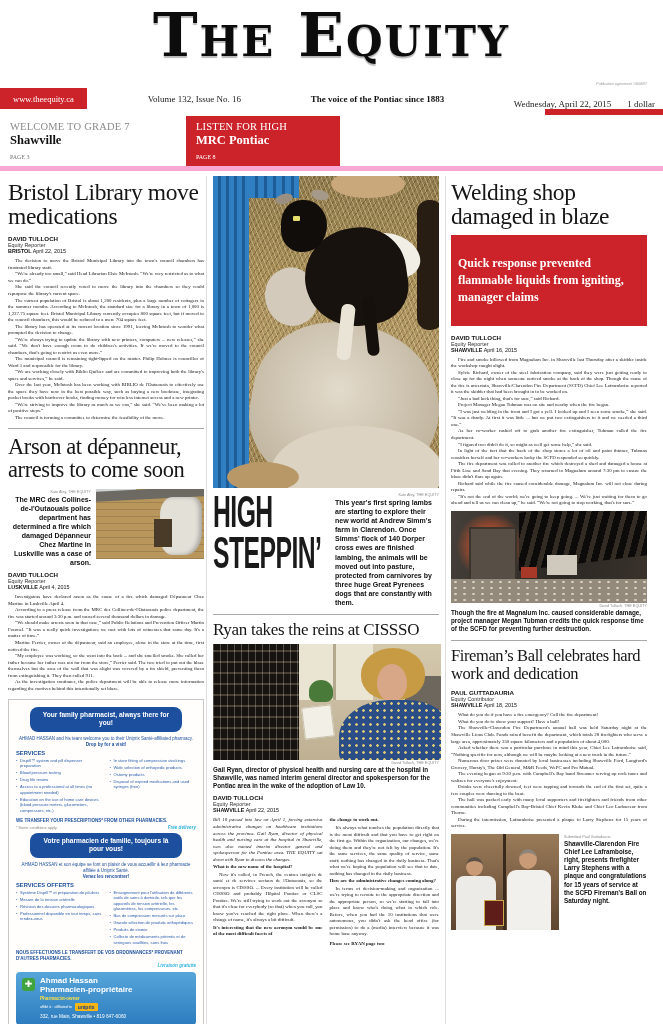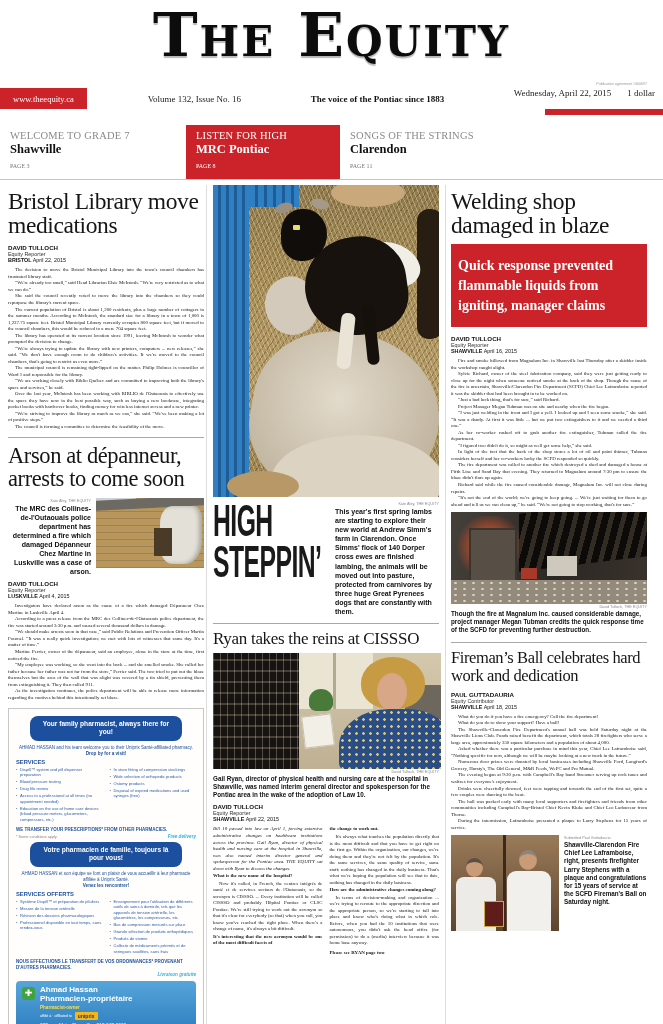--- a/index.html
+++ b/index.html
@@ -12,26 +12,26 @@
   .masthead-title { font-family:"DejaVu Serif",serif; font-variant:small-caps; font-weight:700;
                     font-size:60px; line-height:1.05; letter-spacing:2px; color:#0c0c0c;
                     text-shadow:0 2px 1px rgba(0,0,0,.28); }
   .pub-agreement { position:absolute; right:16px; bottom:1px; font:400 3.6px/1 "Liberation Sans",sans-serif; color:#999; }
 
   
   .infobar { display:flex; align-items:stretch; height:21px; position:relative; font-size:9px; }
   .infobar-site { background:#cc2229; color:#fff; display:flex; align-items:center; padding:0 13px; font-size:8.5px; }
   .infobar-vol { display:flex; align-items:center; padding-left:25px; color:#222;margin-left:36px; }
   .infobar-tagline { display:flex; align-items:center; font-weight:700; margin:0 auto; color:#111; }
-  .infobar-right { display:flex; align-items:flex-start; gap:16px; padding-right:8px; color:#222; }
+  .infobar-right { display:flex; align-items:flex-end; gap:16px; padding-right:8px; color:#222; }
   .red-strip-right { position:absolute; right:0; top:21px; width:118px; height:6px; background:#cc2229; }
 
   
   .teasers { display:grid; grid-template-columns:186px 154px 166px 157px; height:55px;
-             border-bottom:1px solid #f9a8d4; margin-top:16px; }
+             border-bottom:5px solid #f9a8d4; margin-top:7px; }
   .teaser { padding:5px 10px 4px; }
   .teaser.red { background:#cc2229; }
   .kicker { font-size:10.5px; color:#8a8a8a; letter-spacing:.2px; line-height:1.1; }
   .teaser-title { font-size:12.5px; font-weight:700; color:#111; line-height:1.15; }
   .teaser-page { font-size:6px; color:#777; margin-top:7px; }
   .teaser.red .kicker, .teaser.red .teaser-title, .teaser.red .teaser-page { color:#fff; }
 
   
   .main { display:grid; grid-template-columns:196px 240px 199px; column-gap:2px; padding:5px 8px 0; }
   .col-center { border-left:1px solid #ddd; border-right:1px solid #ddd; padding:0 6px; }
@@ -49,22 +49,22 @@
   .byline .dateline b { font-weight:700; }
 
   ul.body { list-style:none; }
   ul.body li { font-size:4.9px; line-height:1.33; text-align:justify; text-indent:7px; color:#161616; }
 
   .rule { border-top:1px solid #a8a8a8; margin:7px 0 6px; }
 
   .credit { font-family:"Liberation Sans",sans-serif; font-size:3.8px; color:#8a8a8a; text-align:right; margin:1px 0; }
   .caption { font-family:"Liberation Sans",sans-serif; font-weight:700; font-size:6.3px; line-height:1.3; color:#0f0f0f; }
 
-  .deck-red { background:#cc2229; color:#fff; font-weight:700; font-size:14px; line-height:1.4;
-              padding:12px 7px; margin:1px 0 8px; }
+  .deck-red { background:#cc2229; color:#fff; font-weight:700; font-size:12px; line-height:1.4;
+              padding:20px 7px; margin:1px 0 8px; }
 
   
   .cap-row { display:flex; gap:4px; margin-top:4px; }
   .high-step-box { width:118px; flex:none; }
   .high-step { font-family:"Liberation Sans",sans-serif; font-weight:700; font-size:45px; line-height:.9;
                letter-spacing:-1px; white-space:nowrap; transform:scaleX(.55); transform-origin:0 0; color:#1a1a1a; }
   .lamb-cap { flex:1; }
 
   
   .ph { position:relative; overflow:hidden; background:#b7a273; }
@@ -213,25 +213,20 @@
     <div class="teaser">
       <div class="kicker">WELCOME TO GRADE 7</div>
       <div class="teaser-title">Shawville</div>
       <div class="teaser-page">PAGE 3</div>
     </div>
     <div class="teaser red">
       <div class="kicker">LISTEN FOR HIGH</div>
       <div class="teaser-title">MRC Pontiac</div>
       <div class="teaser-page">PAGE 8</div>
     </div>
-    <div class="teaser">
-      <div class="kicker">SONGS OF THE STRINGS</div>
-      <div class="teaser-title">Clarendon</div>
-      <div class="teaser-page">PAGE 11</div>
-    </div>
   </nav>
 
   <main class="main">
 
     <section class="col col-left">
       <article>
         <h2 class="headline h-xl">Bristol Library move medications</h2>
         <div class="byline">
           <div class="name">DAVID TULLOCH</div>
           <div class="role">Equity Reporter</div>

